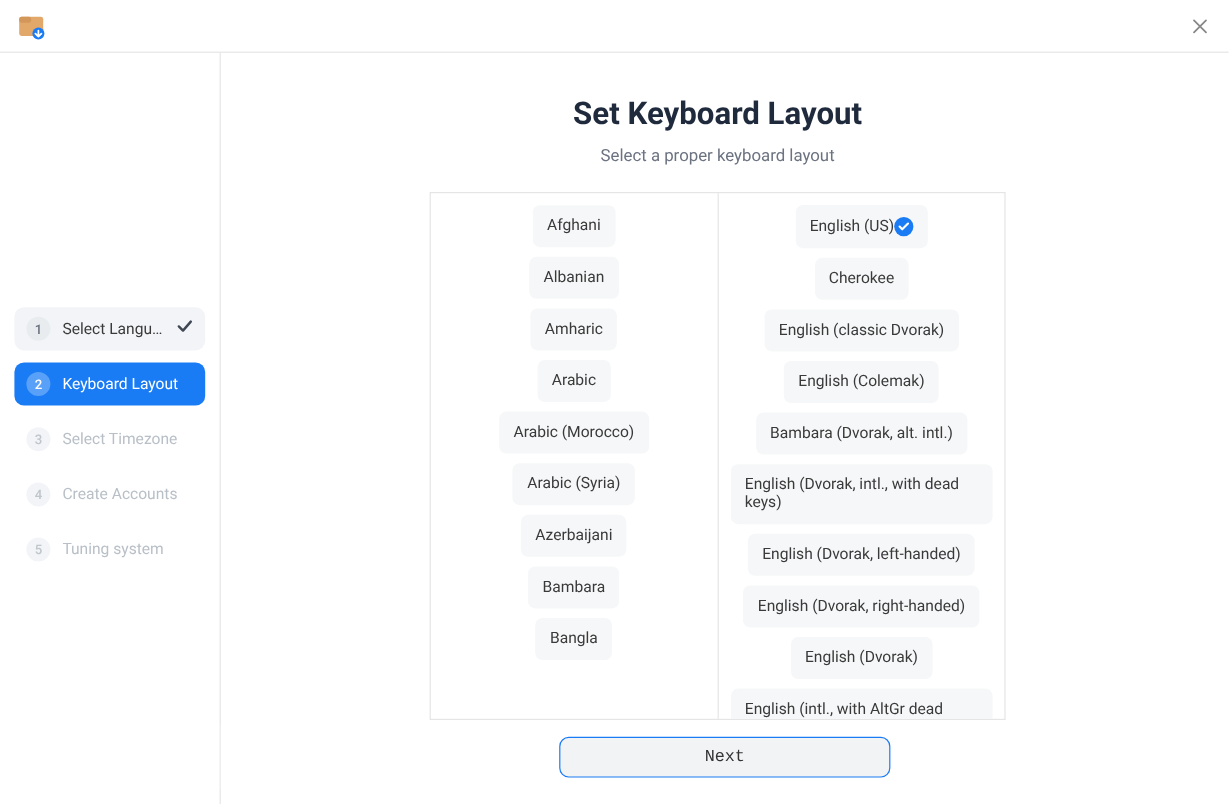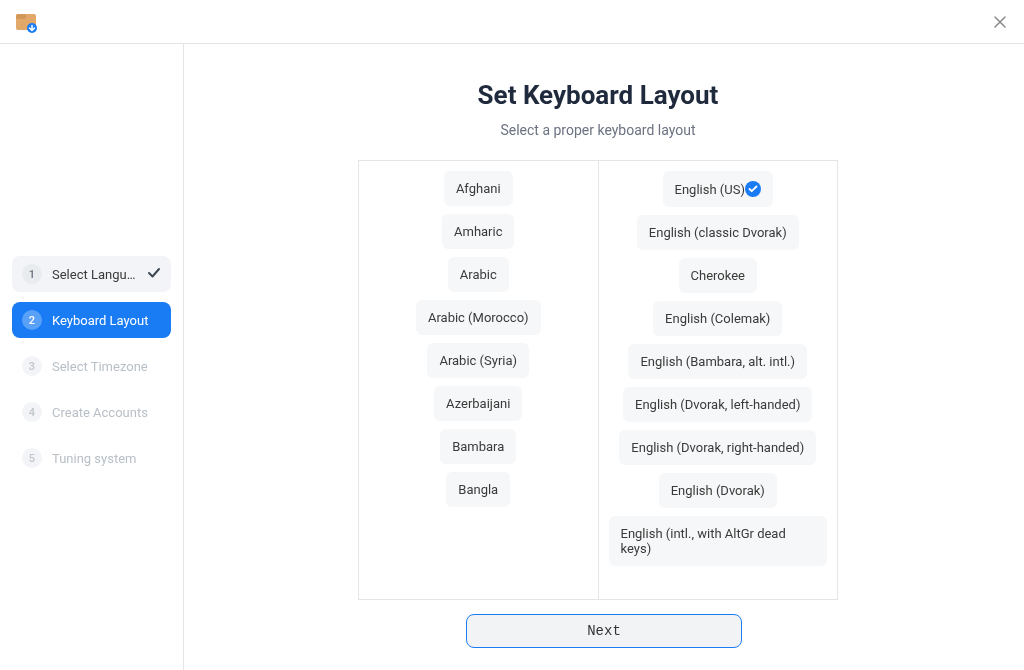--- a/index.html
+++ b/index.html
@@ -180,20 +180,23 @@
   <div class="main">
     <h1 class="page-title">Set Keyboard Layout</h1>
     <p class="page-subtitle">Select a proper keyboard layout</p>
 
     <div class="panel">
       <div class="col" id="left-col">
           <div class="opt">
             <span>Afghani</span>
           </div>
           <div class="opt">
+            <span>Albanian</span>
+          </div>
+          <div class="opt">
             <span>Amharic</span>
           </div>
           <div class="opt">
             <span>Arabic</span>
           </div>
           <div class="opt">
             <span>Arabic (Morocco)</span>
           </div>
           <div class="opt">
             <span>Arabic (Syria)</span>
@@ -211,30 +214,33 @@
       <div class="col" id="right-col">
           <div class="opt selected">
             <span>English (US)</span>
             <span class="tick">
               <svg viewBox="0 0 10 10">
                 <path d="M1.5 5l2.2 2.2L8.5 2.5" fill="none" stroke-width="1.8" stroke-linecap="round" stroke-linejoin="round"></path>
               </svg>
             </span>
           </div>
           <div class="opt">
+            <span>Cherokee</span>
+          </div>
+          <div class="opt">
             <span>English (classic Dvorak)</span>
           </div>
           <div class="opt">
-            <span>Cherokee</span>
-          </div>
-          <div class="opt">
             <span>English (Colemak)</span>
           </div>
           <div class="opt">
-            <span>English (Bambara, alt. intl.)</span>
+            <span>Bambara (Dvorak, alt. intl.)</span>
+          </div>
+          <div class="opt">
+            <span>English (Dvorak, intl., with dead keys)</span>
           </div>
           <div class="opt">
             <span>English (Dvorak, left-handed)</span>
           </div>
           <div class="opt">
             <span>English (Dvorak, right-handed)</span>
           </div>
           <div class="opt">
             <span>English (Dvorak)</span>
           </div>

